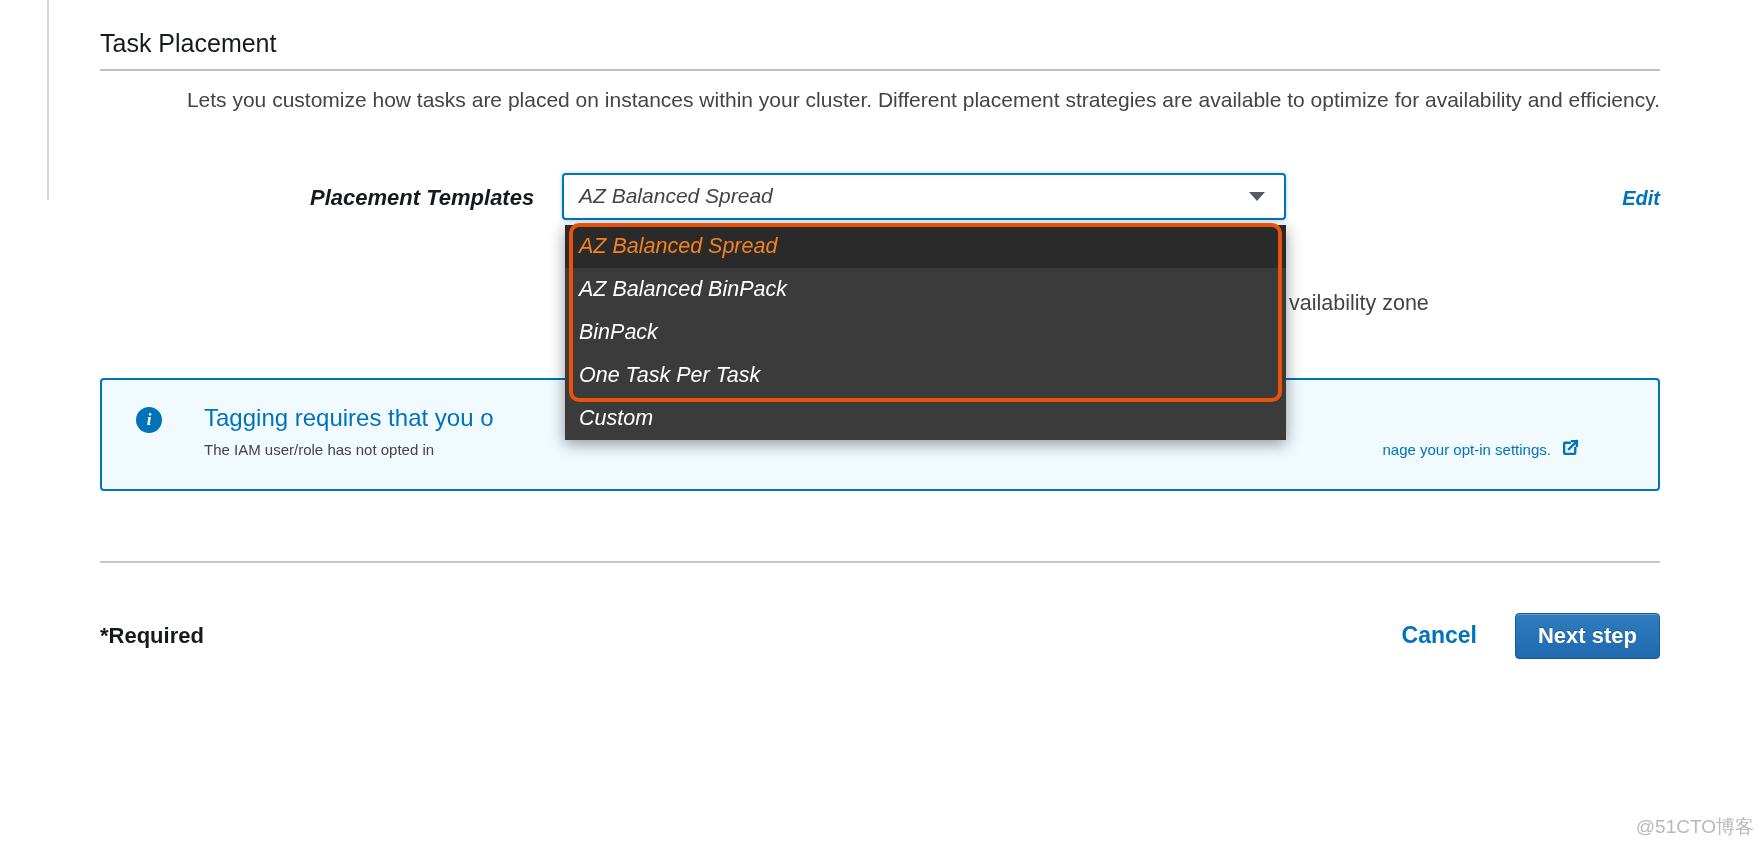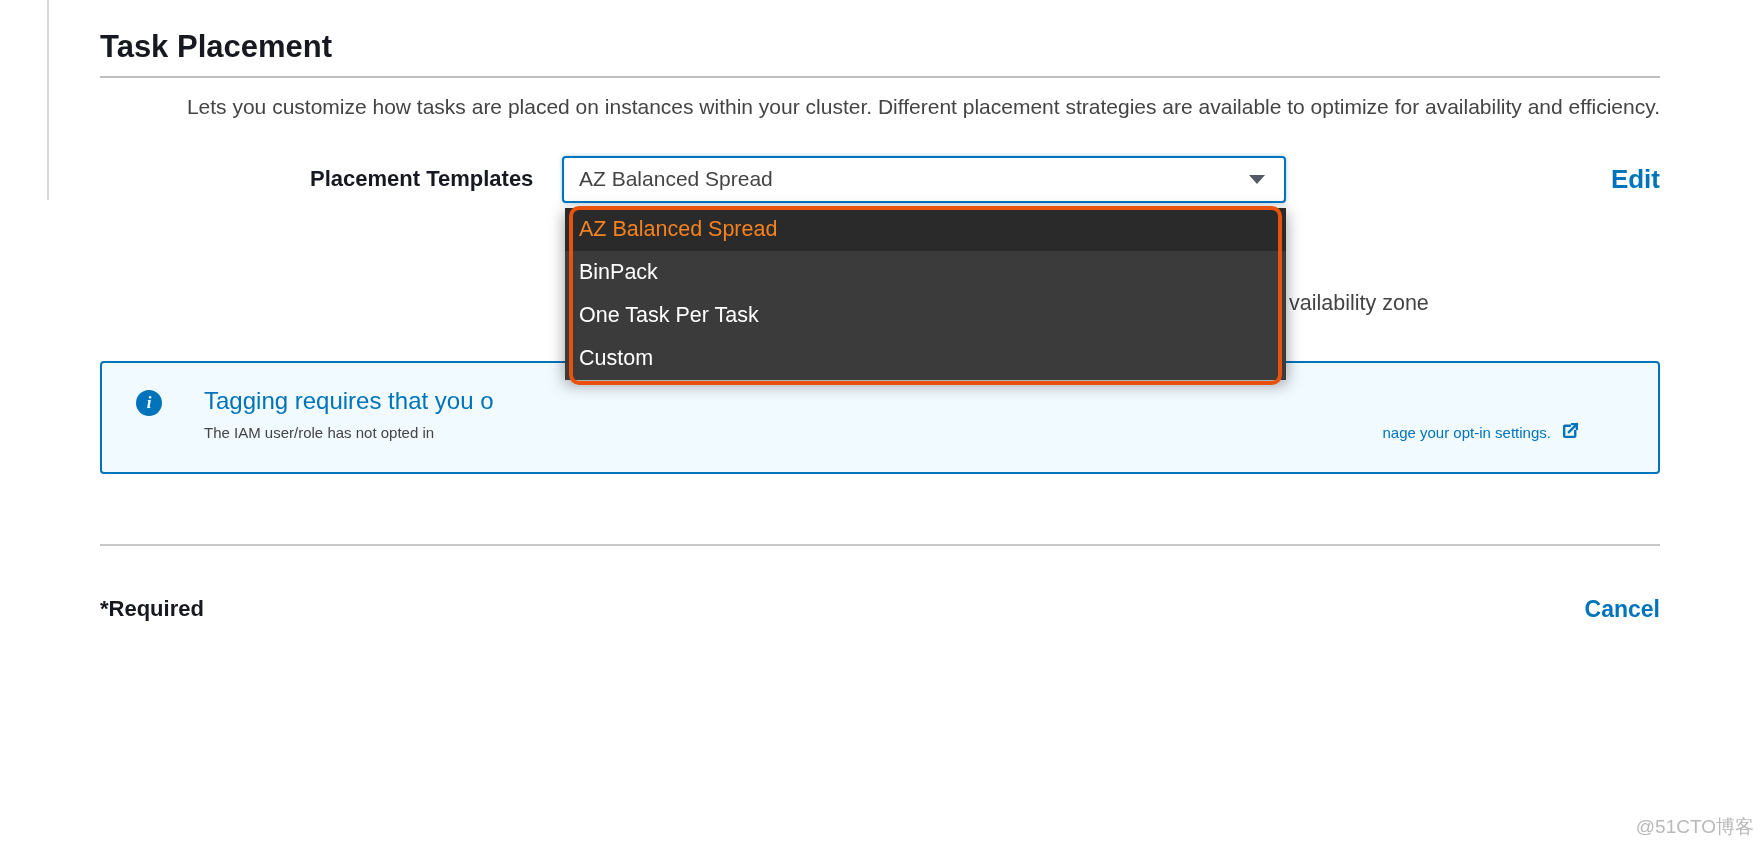--- a/index.html
+++ b/index.html
@@ -1,36 +1,36 @@
 <!DOCTYPE html>
 <html><head>
   <meta charset="utf-8">
   <style>
     * { box-sizing: border-box; margin: 0; padding: 0; font-family: "Amazon Ember", "Helvetica Neue", Helvetica, Arial, sans-serif; }
     body { background: #fff; width: 1760px; height: 842px; position: relative; overflow: hidden; }
     .left-divider { position: absolute; left: 47px; top: 0; width: 2px; background: #d5dbdb; height: 200px; }
     .content { position: absolute; left: 100px; right: 100px; top: 29px; }
-    .section-title { font-size: 31px; font-weight: 700; color: #16191f; }
+    .section-title { font-size: 25px; font-weight: 400; color: #16191f; }
     .title-underline { border-bottom: 2px solid #bfbfbf; margin-top: 11px; margin-bottom: 13px; }
     .section-desc { font-size: 21px; color: #444; line-height: 1.55; text-align: right; }
-    .form-row { display: flex; align-items: center; margin-top: 32px; }
+    .form-row { display: flex; align-items: flex-end; margin-top: 56px; font-style: italic; }
     .form-label-col { min-width: 462px; text-align: left; padding-left: 210px; }
     .form-label { font-size: 22px; font-weight: 700; color: #16191f; line-height: 44px; }
     .form-field-col { flex: 1; position: relative; }
     .select-box { width: 724px; height: 47px; border: 2px solid #0073bb; border-radius: 4px; background: #fff; display: flex; align-items: center; justify-content: space-between; padding: 0 15px; cursor: pointer; box-shadow: 0 0 4px rgba(0,115,187,0.35); }
     .select-value { font-size: 21px; color: #444; }
     .chevron-down { width: 0; height: 0; border-left: 8px solid transparent; border-right: 8px solid transparent; border-top: 9px solid #545b64; margin-right: 4px; }
     .dropdown-panel { position: absolute; top: 52px; left: 3px; width: 721px; background: #3b3b3b; z-index: 50; box-shadow: 0 4px 15px rgba(0,0,0,.4); }
     .dropdown-options { padding: 0; }
     .opt { padding: 9px 12px 9px 14px; font-size: 21.5px; color: #fff; background: #3b3b3b; cursor: pointer; }
     .opt.active { color: #f58220; background: #2a2a2a; }
     .highlight-box { position: absolute; left: 4px; top: 0; right: 4px; border: 4px solid #e8520c; border-radius: 10px; pointer-events: none; }
     .hb1 { top: -2px; height: 179px; }
     .form-edit-col { padding-left: 82px; }
-    .edit-link { font-size: 26px; font-weight: 700; color: #0073bb; text-decoration: none; line-height: 44px; cursor: pointer; }
+    .edit-link { font-size: 20px; font-weight: 700; color: #0073bb; text-decoration: none; line-height: 44px; cursor: pointer; }
     .tail-text { position: absolute; font-size: 21.5px; color: #444; }
     .tail1 { left: 1189px; top: 262px; width: 500px; }
     .info-box { border: 2px solid #0073bb; border-radius: 4px; background: #f1faff; margin-top: 158px; padding: 24px 34px 28px 34px; display: flex; align-items: flex-start; }
     .info-icon { width: 26px; height: 26px; border-radius: 50%; background: #0073bb; color: #fff; font-weight: 800; display: flex; align-items: center; justify-content: center; font-size: 17px; margin-top: 3px; font-style: italic; font-family: Georgia, serif; }
     .info-content { margin-left: 42px; flex: 1; }
     .info-title { font-size: 24px; color: #0073bb; }
     .info-body { font-size: 15px; color: #444; margin-top: 6px; line-height: 1.55; }
     .info-link { color: #0073bb; text-decoration: none; cursor: pointer; }
     .ext-svg { vertical-align: -2px; margin-left: 6px; }
     .hr-bottom { border: none; border-top: 2px solid #c7c7c7; margin-top: 70px; }
@@ -57,20 +57,21 @@
       <span class="form-label">Placement Templates</span>
     </div>
     <div class="form-field-col">
       <div class="select-box">
         <span class="select-value">AZ Balanced Spread</span>
         <span class="chevron-down"></span>
       </div>
       <div class="dropdown-panel">
         <div class="dropdown-options" style="position:relative;">
           <div class="opt active">AZ Balanced Spread</div>
+          <div class="opt">AZ Balanced BinPack</div>
           <div class="opt">BinPack</div>
           <div class="opt">One Task Per Task</div>
           <div class="opt">Custom</div>
           <div class="highlight-box hb1"></div>
         </div>
       </div>
     </div>
     <div class="form-edit-col">
       <a class="edit-link">Edit</a>
     </div>
@@ -95,18 +96,19 @@
       </div>
     </div>
   </div>
 
   <hr class="hr-bottom">
 
   <div class="footer-row">
     <span class="required">*Required</span>
     <div class="footer-actions">
       <span class="cancel-link">Cancel</span>
+      <button class="next-btn">Next step</button>
     </div>
   </div>
 
 </div>
 
 <div class="watermark">@51CTO博客</div>
 
 </body></html>

